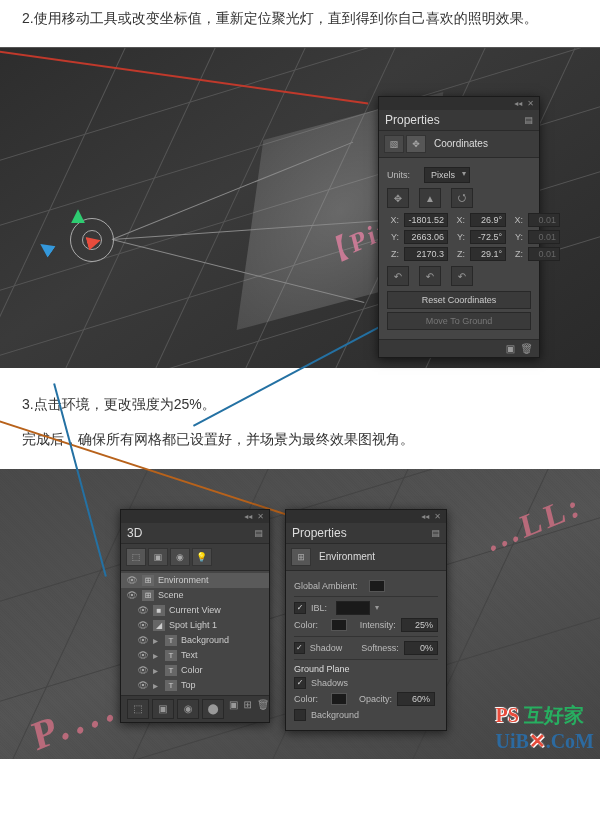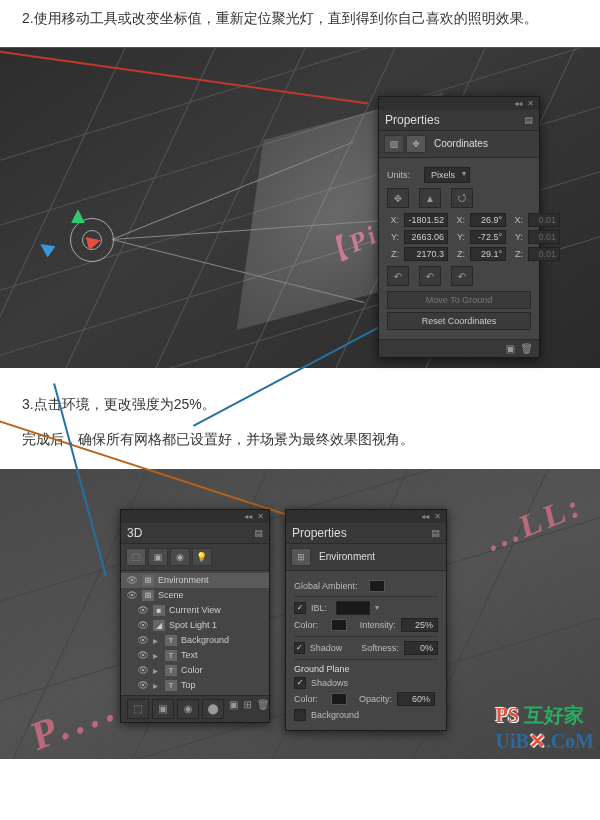--- a/index.html
+++ b/index.html
@@ -150,22 +150,22 @@
         <span class="coord-lbl">Z:</span>
           <span class="coord-val">29.1°</span>
         <span class="coord-lbl">Z:</span>
           <span class="coord-val dim">0.01</span>
       </div>
       <div class="row" style="gap:10px;margin:5px 0">
         <div class="icon-btn">↶</div>
         <div class="icon-btn">↶</div>
         <div class="icon-btn">↶</div>
       </div>
+      <div class="btn">Reset Coordinates</div>
       <div class="btn dim">Move To Ground</div>
-      <div class="btn">Reset Coordinates</div>
     </div>
     <div class="panel-footer">
       <span style="color:#999">▣</span>
       <span style="color:#999">🗑</span>
     </div>
   </div>
 </div>
 
 <div class="container">
   <p class="text-block">3.点击环境，更改强度为25%。</p>

